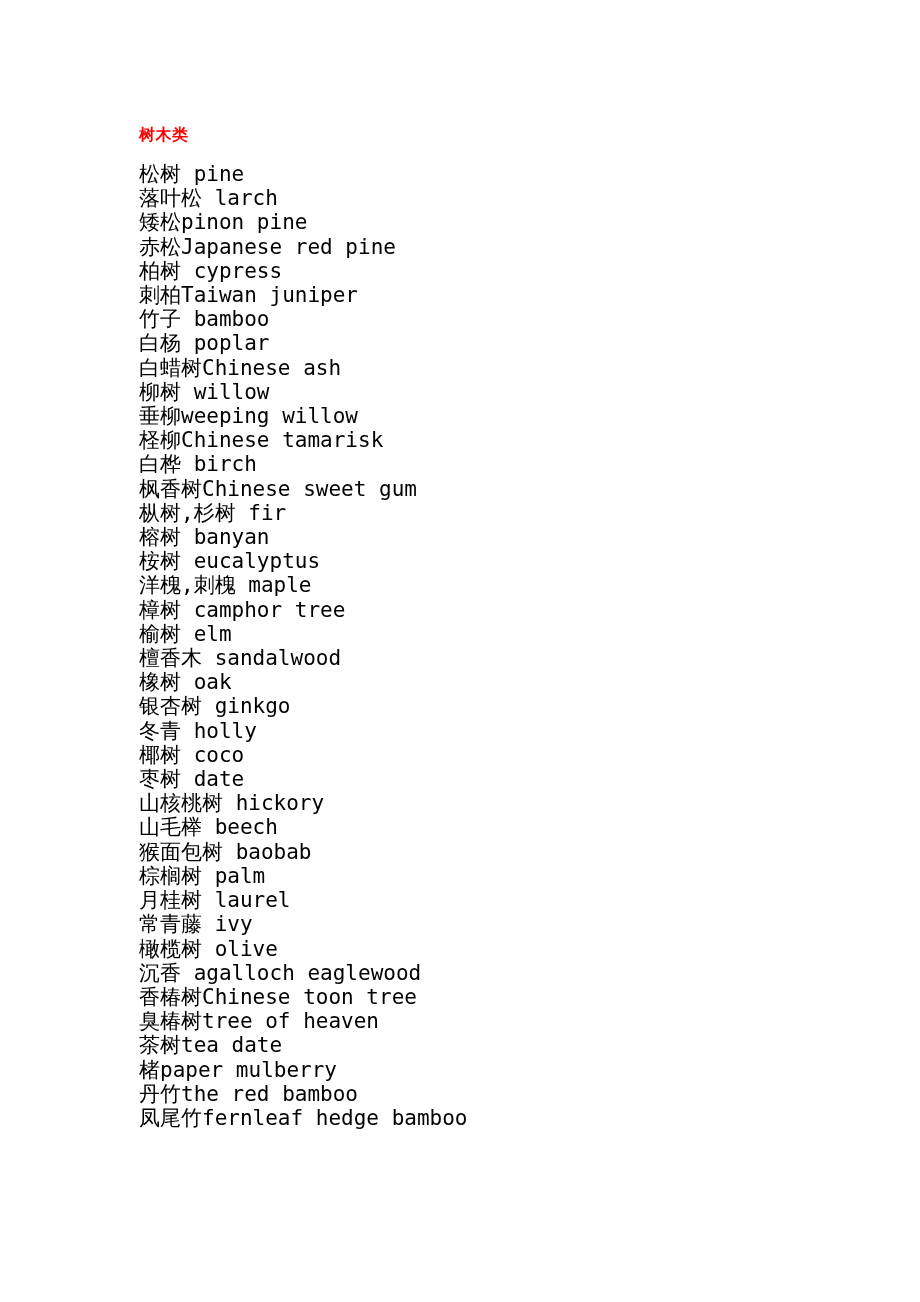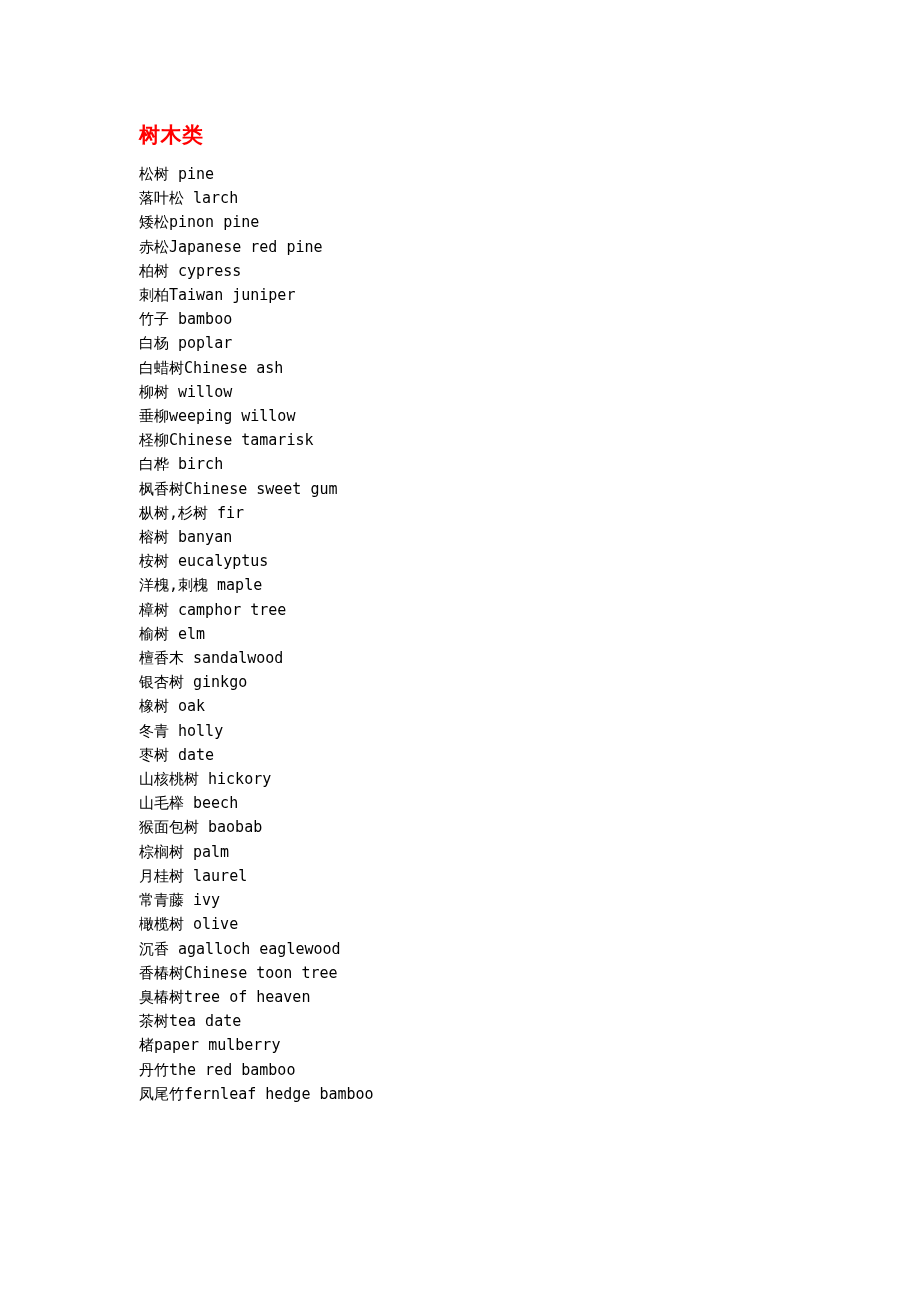--- a/index.html
+++ b/index.html
@@ -16,35 +16,35 @@
   .page {
     position: relative;
     width: 920px;
     height: 1302px;
     background: #ffffff;
     box-sizing: border-box;
     padding: 122px 0 0 139px;
   }
   .doc-title {
     font-family: "DejaVu Sans", "Liberation Sans", sans-serif;
-    font-size: 21px;
+    font-size: 16px;
     line-height: 26px;
     font-weight: bold;
     color: #ff0000;
     margin: 0 0 14px 0;
     letter-spacing: 0.5px;
   }
   .vocab-list {
     list-style: none;
     margin: 0;
     padding: 0;
   }
   .vocab-entry {
     font-family: "DejaVu Sans Mono", "Liberation Mono", monospace;
-    font-size: 15px;
+    font-size: 21px;
     line-height: 24.2px;
     color: #000000;
     white-space: pre;
     margin: 0;
     padding: 0;
   }
 </style>
 </head>
 <body>
 
@@ -67,23 +67,24 @@
       <li class="vocab-entry">柽柳Chinese tamarisk</li>
       <li class="vocab-entry">白桦 birch</li>
       <li class="vocab-entry">枫香树Chinese sweet gum</li>
       <li class="vocab-entry">枞树,杉树 fir</li>
       <li class="vocab-entry">榕树 banyan</li>
       <li class="vocab-entry">桉树 eucalyptus</li>
       <li class="vocab-entry">洋槐,刺槐 maple</li>
       <li class="vocab-entry">樟树 camphor tree</li>
       <li class="vocab-entry">榆树 elm</li>
       <li class="vocab-entry">檀香木 sandalwood</li>
+      <li class="vocab-entry">橡树 oak</li>
       <li class="vocab-entry">银杏树 ginkgo</li>
-      <li class="vocab-entry">橡树 oak</li>
       <li class="vocab-entry">冬青 holly</li>
+      <li class="vocab-entry">椰树 coco</li>
       <li class="vocab-entry">枣树 date</li>
       <li class="vocab-entry">山核桃树 hickory</li>
       <li class="vocab-entry">山毛榉 beech</li>
       <li class="vocab-entry">猴面包树 baobab</li>
       <li class="vocab-entry">棕榈树 palm</li>
       <li class="vocab-entry">月桂树 laurel</li>
       <li class="vocab-entry">常青藤 ivy</li>
       <li class="vocab-entry">橄榄树 olive</li>
       <li class="vocab-entry">沉香 agalloch eaglewood</li>
       <li class="vocab-entry">香椿树Chinese toon tree</li>

